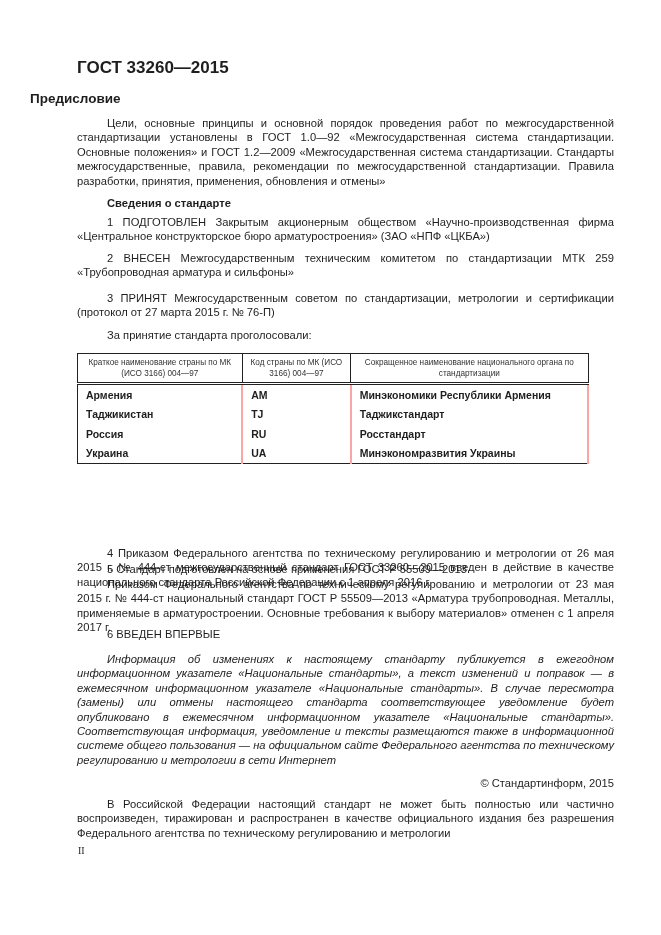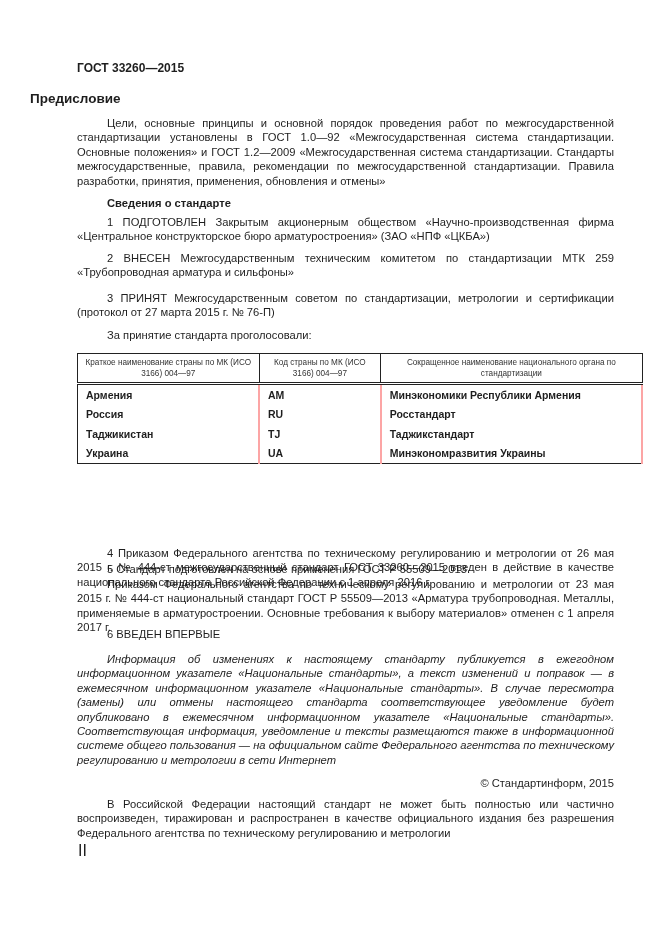--- a/index.html
+++ b/index.html
@@ -2,43 +2,43 @@
 <html><head>
 <meta charset="utf-8">
 <style>
   html, body { margin: 0; padding: 0; background: #ffffff; }
   body {
     width: 661px; height: 935px; position: relative; overflow: hidden;
     font-family: "Liberation Sans", sans-serif; color: #1e1e1e;
     font-size: 11.2px; line-height: 14.4px;
   }
   .abs { position: absolute; }
-  .doc-id { left: 77px; top: 61px; font-weight: bold; font-size: 12px; }
+  .doc-id { left: 77px; top: 61px; font-weight: bold; font-size: 17px; }
   .title { left: 0; width: 661px; top: 92px; text-align: left; font-weight: bold; font-size: 13.5px; padding-left: 30px; box-sizing: border-box; }
   .para { left: 77px; width: 537px; text-align: justify; text-align-last: left; }
   .indent { text-indent: 30px; }
   .sub { left: 107px; font-weight: bold; }
   .italic { font-style: italic; }
   table.vote {
-    position: absolute; left: 77px; top: 353px; width: 566px;
+    position: absolute; left: 77px; top: 353px; width: 512px;
     border-collapse: collapse; font-size: 10.5px; padding-left: 23px;
   }
   table.vote th {
     font-weight: normal; font-size: 8.2px; line-height: 11px; color: #333;
     border: 1px solid #222; border-bottom: 3px double #222;
     height: 28px; padding: 0 4px; text-align: center; vertical-align: middle;
   }
   table.vote td {
     border-left: 1px solid #222; border-right: 2px solid #fca5a5;
     height: 19.5px; padding: 0 8px; vertical-align: middle; line-height: 12px; font-weight: bold;
   }
   table.vote tr:last-child td { border-bottom: 1px solid #222; }
   table.vote td.code { text-align: left; }
   .copyright { right: 47px; top: 776px; }
-  .page-num { left: 78px; top: 844px; font-size: 16px; }
+  .page-num { left: 78px; top: 844px; font-size: 10px; font-family: Liberation Serif, serif; }
 </style>
 </head>
 <body>
 
 <div class="abs doc-id">ГОСТ 33260—2015</div>
 <div class="abs title">Предисловие</div>
 
 <div class="abs para indent" style="top:116px;">Цели, основные принципы и основной порядок проведения работ по межгосударственной стандартизации установлены в ГОСТ 1.0—92 «Межгосударственная система стандартизации. Основные положения» и ГОСТ 1.2—2009 «Межгосударственная система стандартизации. Стандарты межгосударственные, правила, рекомендации по межгосударственной стандартизации. Правила разработки, принятия, применения, обновления и отмены»</div>
 
 <div class="abs sub" style="top:196px;">Сведения о стандарте</div>
@@ -62,28 +62,28 @@
       <th>Сокращенное наименование национального органа по стандартизации</th>
     </tr>
   </thead>
   <tbody>
     <tr>
       <td>Армения</td>
       <td class="code">AM</td>
       <td>Минэкономики Республики Армения</td>
     </tr>
     <tr>
+      <td>Таджикистан</td>
+      <td class="code">TJ</td>
+      <td>Таджикстандарт</td>
+    </tr>
+    <tr>
       <td>Россия</td>
       <td class="code">RU</td>
       <td>Росстандарт</td>
-    </tr>
-    <tr>
-      <td>Таджикистан</td>
-      <td class="code">TJ</td>
-      <td>Таджикстандарт</td>
     </tr>
     <tr>
       <td>Украина</td>
       <td class="code">UA</td>
       <td>Минэкономразвития Украины</td>
     </tr>
   </tbody>
 </table>
 
 <div class="abs para indent" style="top:513px;margin-top:33px;">4 Приказом Федерального агентства по техническому регулированию и метрологии от 26 мая 2015 г. № 444-ст межгосударственный стандарт ГОСТ 33260—2015 введен в действие в качестве национального стандарта Российской Федерации с 1 апреля 2016 г.</div>

